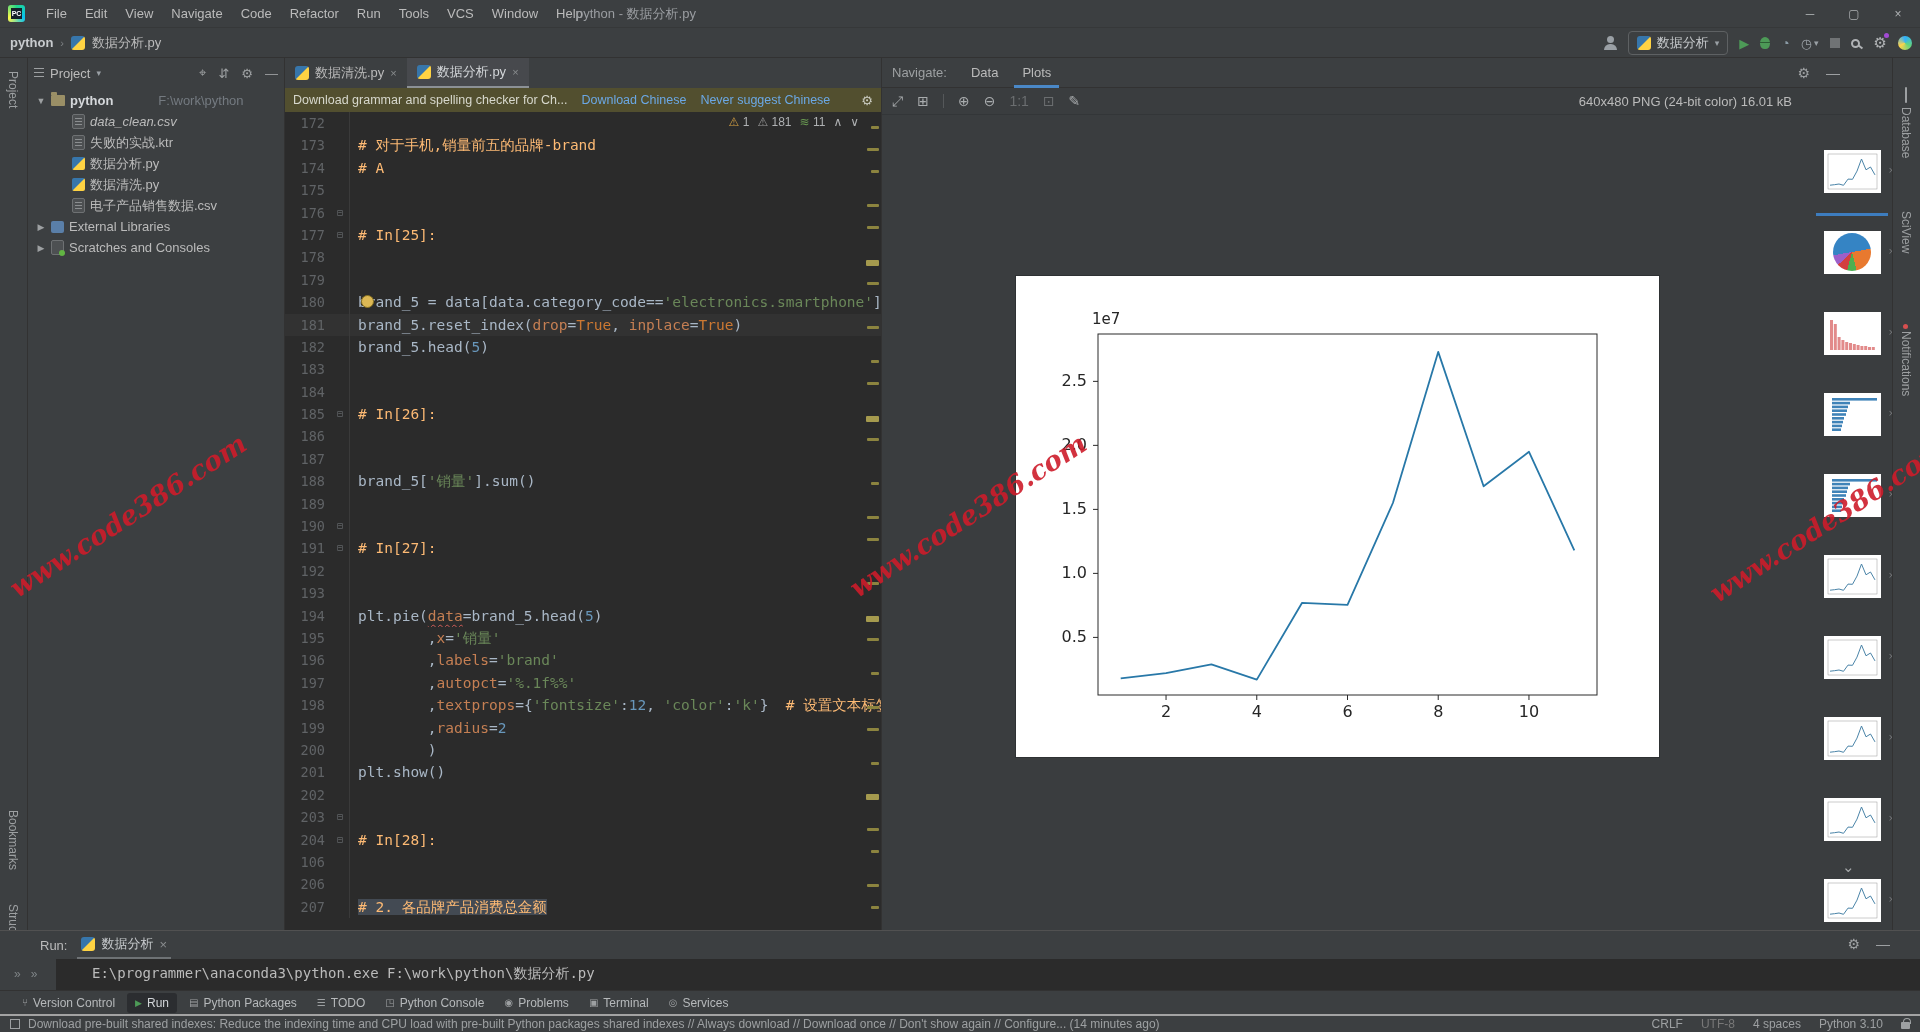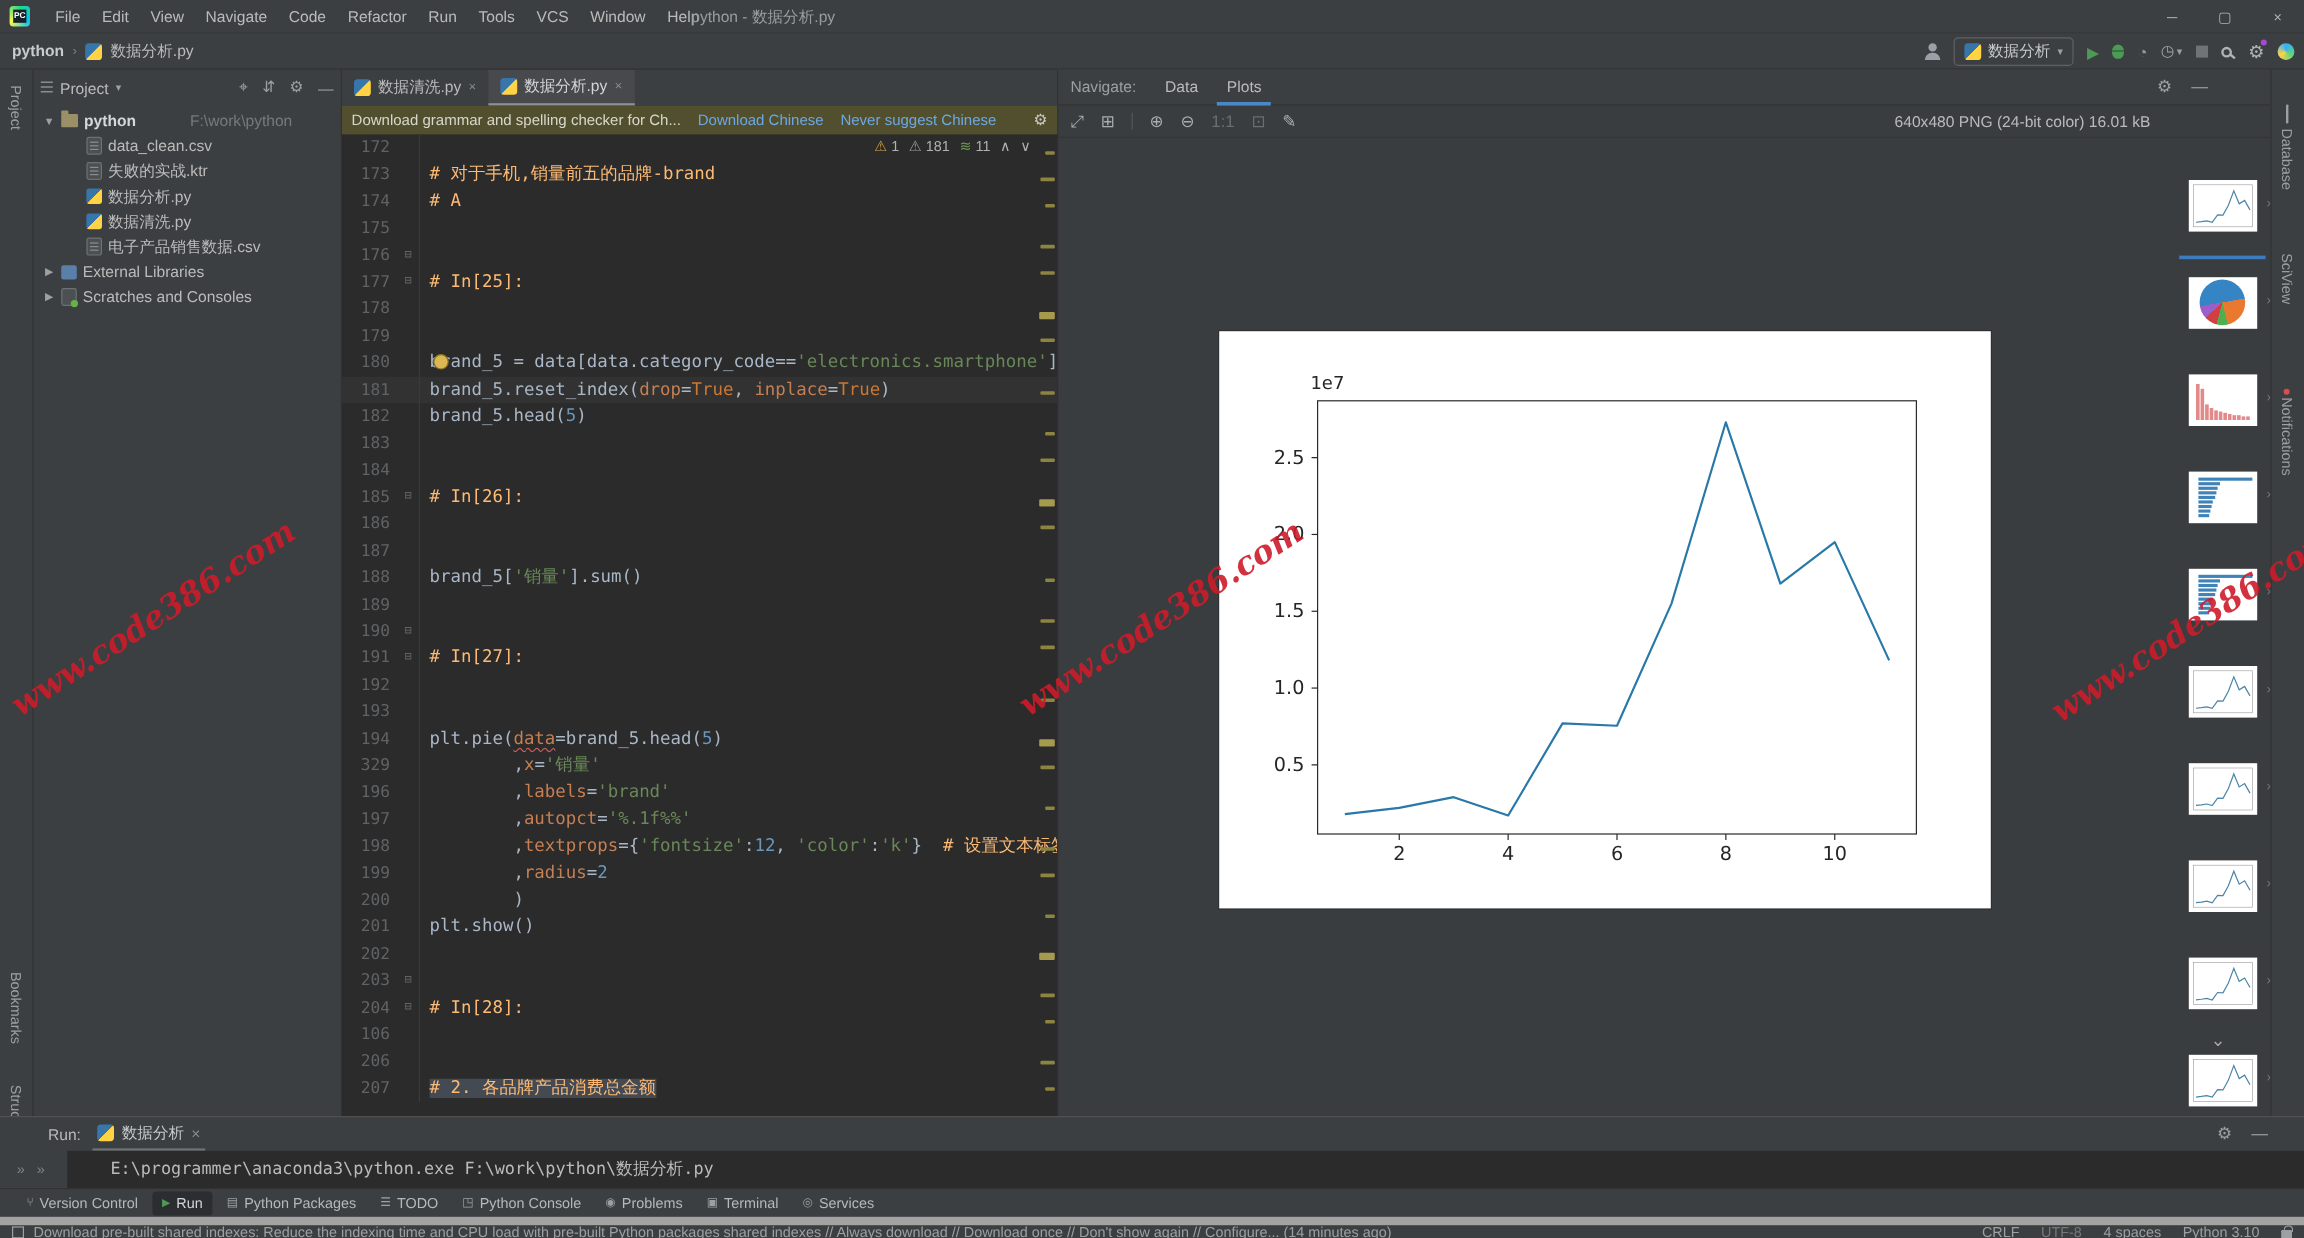--- a/index.html
+++ b/index.html
@@ -133,21 +133,21 @@
   .run-console { position:absolute; left:56px; right:0; top:28px; bottom:0; background:#2b2b2b;
      font-family:"DejaVu Sans Mono","Liberation Mono",monospace; font-size:14px; color:#bbbbbb; padding:6px 0 0 36px; }
   .run-gutter { position:absolute; left:0; top:28px; bottom:0; width:56px; background:#3c3f41; color:#7f8487; font-size:12px; padding:8px 0 0 14px; letter-spacing:10px;}
 
   
   .bottombar { height:24px; background:#3c3f41; border-top:1px solid #323232; display:flex; align-items:center; gap:4px; padding-left:14px; font-size:12px; }
   .bt-item { display:flex; align-items:center; gap:5px; padding:3px 8px; border-radius:3px; color:#b6b9bb;}
   .bt-item.active { background:#2b2d30; color:#d3d6d9; }
   .bt-ic { font-size:10px; color:#9da0a2; }
   .bt-ic.green { color:#4d9a57; font-size:9px; }
-  .statusbar { height:18px; background:#3c3f41; border-top:7px solid #a3a3a3; display:flex; align-items:center; padding:0 10px; gap:8px; font-size:12px; color:#9da0a2; }
+  .statusbar { height:18px; background:#3c3f41; border-top:2px solid #a3a3a3; display:flex; align-items:center; padding:0 10px; gap:8px; font-size:12px; color:#9da0a2; }
   .sb-right { margin-left:auto; display:flex; gap:18px; align-items:center; }
   .sb-right .dim { color:#787878; }
   .lock { width:9px; height:7px; background:#9da0a2; border-radius:1px; position:relative; margin-top:3px;}
   .lock:before { content:""; position:absolute; left:1.5px; top:-4px; width:6px; height:5px; border:1.5px solid #9da0a2; border-bottom:none; border-radius:4px 4px 0 0; }
   .sq-ic { width:10px; height:10px; border:1px solid #9da0a2; }
 
   
   .wm { position:absolute; font-size:27px; font-weight:bold; color:rgba(205,28,42,.9);
         transform:rotate(-33deg); white-space:nowrap; z-index:50; font-family:"DejaVu Serif","Liberation Serif",serif; font-style:italic;}
 
@@ -226,21 +226,21 @@
             <span>—</span>
           </span>
       </div>
       <div class="tree" id="ptree">
           <div class="trow" style="padding-left: 8px;">
             <span class="chev">▼</span>
             <span class="folder"></span>
             <b>python</b>
             <span class="path"> F:\work\python</span>
           </div>
-          <div class="trow" style="padding-left: 44px;">
+          <div class="trow" style="padding-left: 44px; font-style: italic;">
             <span class="ficon csv"></span>
             <span>data_clean.csv</span>
           </div>
           <div class="trow" style="padding-left: 44px;">
             <span class="ficon file"></span>
             <span>失败的实战.ktr</span>
           </div>
           <div class="trow" style="padding-left: 44px;">
             <span class="ficon py"></span>
             <span>数据分析.py</span>
@@ -310,21 +310,21 @@
             <div class="cl"><span class="ln">185</span><span class="foldc">⊟</span><pre class="ct"><span class="tk-c"># In[26]:</span></pre></div>
             <div class="cl"><span class="ln">186</span><span class="foldc"></span><pre class="ct"></pre></div>
             <div class="cl"><span class="ln">187</span><span class="foldc"></span><pre class="ct"></pre></div>
             <div class="cl"><span class="ln">188</span><span class="foldc"></span><pre class="ct"><span class="tk-d">brand_5[</span><span class="tk-s">'销量'</span><span class="tk-d">].sum()</span></pre></div>
             <div class="cl"><span class="ln">189</span><span class="foldc"></span><pre class="ct"></pre></div>
             <div class="cl"><span class="ln">190</span><span class="foldc">⊟</span><pre class="ct"></pre></div>
             <div class="cl"><span class="ln">191</span><span class="foldc">⊟</span><pre class="ct"><span class="tk-c"># In[27]:</span></pre></div>
             <div class="cl"><span class="ln">192</span><span class="foldc"></span><pre class="ct"></pre></div>
             <div class="cl"><span class="ln">193</span><span class="foldc"></span><pre class="ct"></pre></div>
             <div class="cl"><span class="ln">194</span><span class="foldc"></span><pre class="ct"><span class="tk-d">plt.pie(</span><span class="tk-e">data</span><span class="tk-d">=brand_5.head(</span><span class="tk-n">5</span><span class="tk-d">)</span></pre></div>
-            <div class="cl"><span class="ln">329</span><span class="foldc"></span><pre class="ct"><span class="tk-d">        ,</span><span class="tk-a">x</span><span class="tk-d">=</span><span class="tk-s">'销量'</span></pre></div>
+            <div class="cl"><span class="ln">195</span><span class="foldc"></span><pre class="ct"><span class="tk-d">        ,</span><span class="tk-a">x</span><span class="tk-d">=</span><span class="tk-s">'销量'</span></pre></div>
             <div class="cl"><span class="ln">196</span><span class="foldc"></span><pre class="ct"><span class="tk-d">        ,</span><span class="tk-a">labels</span><span class="tk-d">=</span><span class="tk-s">'brand'</span></pre></div>
             <div class="cl"><span class="ln">197</span><span class="foldc"></span><pre class="ct"><span class="tk-d">        ,</span><span class="tk-a">autopct</span><span class="tk-d">=</span><span class="tk-s">'%.1f%%'</span></pre></div>
             <div class="cl"><span class="ln">198</span><span class="foldc"></span><pre class="ct"><span class="tk-d">        ,</span><span class="tk-a">textprops</span><span class="tk-d">={</span><span class="tk-s">'fontsize'</span><span class="tk-d">:</span><span class="tk-n">12</span><span class="tk-d">, </span><span class="tk-s">'color'</span><span class="tk-d">:</span><span class="tk-s">'k'</span><span class="tk-d">}  </span><span class="tk-c"># 设置文本标签的属性值</span></pre></div>
             <div class="cl"><span class="ln">199</span><span class="foldc"></span><pre class="ct"><span class="tk-d">        ,</span><span class="tk-a">radius</span><span class="tk-d">=</span><span class="tk-n">2</span></pre></div>
             <div class="cl"><span class="ln">200</span><span class="foldc"></span><pre class="ct"><span class="tk-d">        )</span></pre></div>
             <div class="cl"><span class="ln">201</span><span class="foldc"></span><pre class="ct"><span class="tk-d">plt.show()</span></pre></div>
             <div class="cl"><span class="ln">202</span><span class="foldc"></span><pre class="ct"></pre></div>
             <div class="cl"><span class="ln">203</span><span class="foldc">⊟</span><pre class="ct"></pre></div>
             <div class="cl"><span class="ln">204</span><span class="foldc">⊟</span><pre class="ct"><span class="tk-c"># In[28]:</span></pre></div>
             <div class="cl"><span class="ln">106</span><span class="foldc"></span><pre class="ct"></pre></div>

